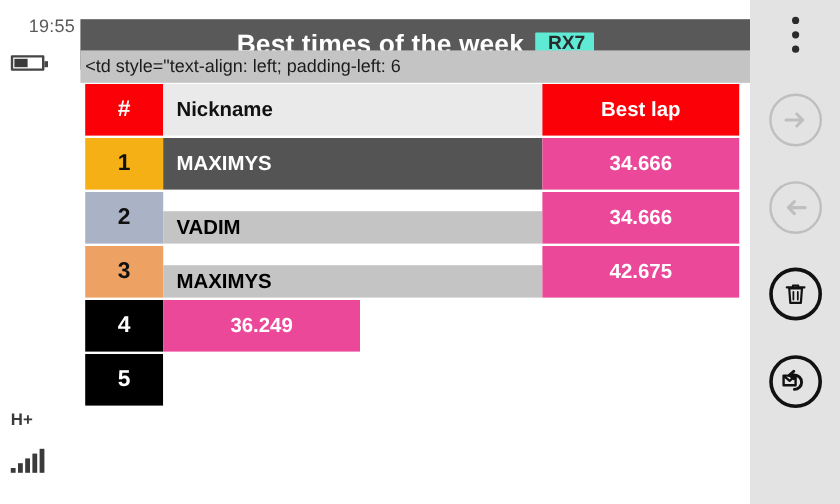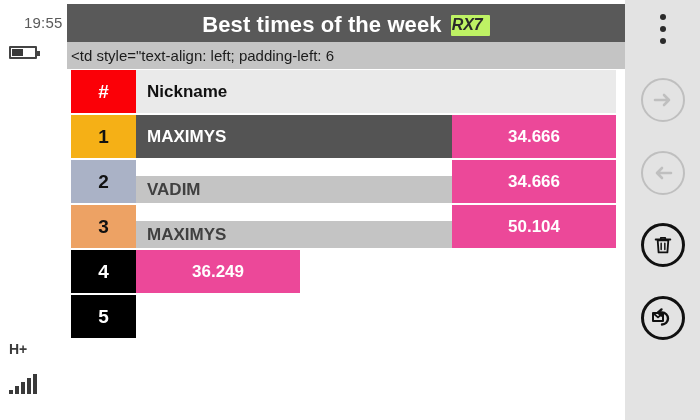--- a/index.html
+++ b/index.html
@@ -91,44 +91,43 @@
   .content {
     position: absolute;
     left: 67px; top: 0;
     width: 558px;
     height: 420px;
     background: #ffffff;
   }
 
   .title-bar {
     position: absolute;
-    left: 0; top: 4px;
+    left: 0; top: 16px;
     width: 558px;
     height: 42px;
     background: #595959;
     display: flex;
     align-items: center;
     justify-content: center;
   }
   .title-text {
     font-size: 22px;
     font-weight: bold;
     color: #ffffff;
     letter-spacing: .1px;
   }
   .title-badge {
     margin-left: 9px;
-    background: #bef264;
+    background: #5eead4;
     color: #2a2a2a;
     font-size: 16px;
     font-weight: bold;
-    padding: 2px 7px 3px 1px;
+    padding: 2px 7px 3px 11px;
     line-height: 1;
     border-radius: 1px;
-    font-style: italic;
   }
 
   .code-bar {
     position: absolute;
     left: 0; top: 42px;
     width: 558px;
     height: 27px;
     background: #c4c4c4;
     display: flex;
     align-items: center;
@@ -186,21 +185,21 @@
   .trow.header .c-lap  { background:#fb0007; color:#ffffff; }
 
   
   .rk-gold   { background:#f5b016; color:#111111; }
   .rk-silver { background:#aab2c6; color:#111111; }
   .rk-bronze { background:#eda264; color:#111111; }
   .rk-plain  { background:#000000; color:#ffffff; }
 
   
   .nick-dark  { background:#545454; color:#ffffff; }
-  .nick-light { background:#c4c4c4; color:#404040;margin-top:16px; }
+  .nick-light { background:#c4c4c4; color:#000000;margin-top:16px; }
   .nick-empty { background:#ffffff; color:#111111; }
 
   
   .lap-dark  { background:#ec4899; color:#ffffff; }
   .lap-empty { background:#ffffff; }
 
   
   .navbar {
     position: absolute;
     left: 625px; top: 0;
@@ -266,38 +265,39 @@
 
     <div class="code-bar">
       <span class="code-text">&lt;td style="text-align: left; padding-left: 6</span>
     </div>
 
     <div class="lap-table">
 
       <div class="trow header">
         <div class="c-rank">#</div>
         <div class="c-nick">Nickname</div>
+        <div class="c-lap">Best lap</div>
       </div>
 
       <div class="trow">
         <div class="c-rank rk-gold">1</div>
         <div class="c-nick nick-dark">MAXIMYS</div>
         <div class="c-lap lap-dark">34.666</div>
       </div>
 
       <div class="trow">
         <div class="c-rank rk-silver">2</div>
         <div class="c-nick nick-light">VADIM</div>
         <div class="c-lap lap-dark">34.666</div>
       </div>
 
       <div class="trow">
         <div class="c-rank rk-bronze">3</div>
         <div class="c-nick nick-light">MAXIMYS</div>
-        <div class="c-lap lap-dark">50.104</div>
+        <div class="c-lap lap-dark">42.675</div>
       </div>
 
       <div class="trow">
         <div class="c-rank rk-plain">4</div>
         <div class="c-lap lap-dark">36.249</div>
       </div>
 
       <div class="trow">
         <div class="c-rank rk-plain">5</div>
         <div class="c-nick nick-empty"></div>

